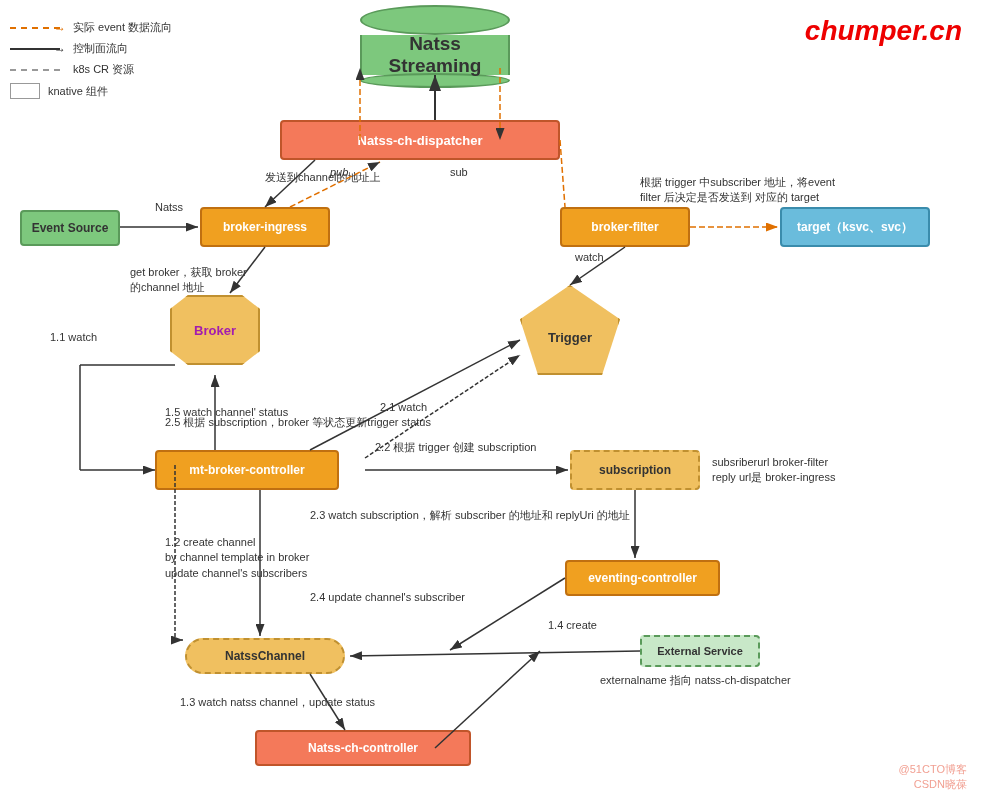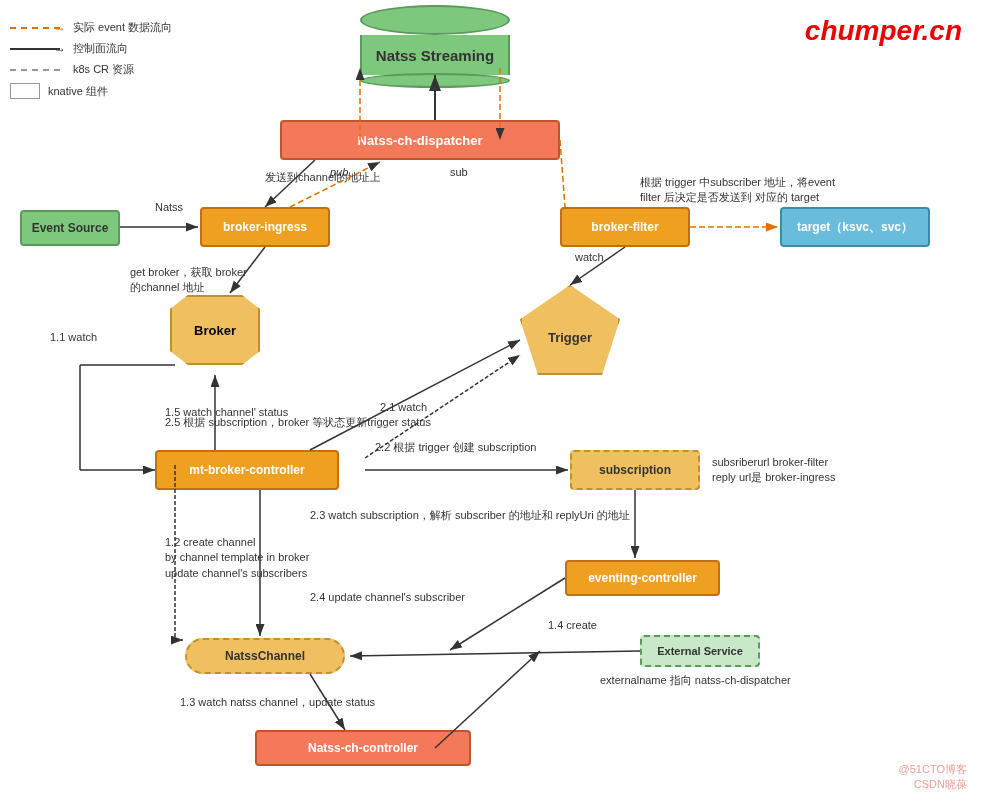--- a/index.html
+++ b/index.html
@@ -80,21 +80,21 @@
     }
     .cylinder-bottom {
       width: 150px;
       height: 15px;
       background: #7dc87d;
       border-radius: 50%;
       border: 2px solid #5a9a5a;
       margin-top: -2px;
     }
     .cylinder-label {
-      font-size: 15px;
+      font-size: 19px;
       font-weight: bold;
       color: #333;
       text-align: center;
     }
 
     
     .dispatcher-box {
       position: absolute;
       top: 120px;
       left: 280px;
@@ -402,21 +402,21 @@
 
   <div class="broker-filter-box">
     <span class="box-label">broker-filter</span>
   </div>
 
   <div class="target-box">
     <span class="box-label">target（ksvc、svc）</span>
   </div>
 
   <div class="broker-shape">
-    <span style="font-size:13px;font-weight:bold;color:#000000;">Broker</span>
+    <span style="font-size:13px;font-weight:bold;color:#a21caf;">Broker</span>
   </div>
 
   <div class="trigger-shape">
     <span style="font-size:13px;font-weight:bold;color:#333;margin-top:15px;">Trigger</span>
   </div>
 
   <div class="broker-controller-box">
     <span class="box-label">mt-broker-controller</span>
   </div>
 

